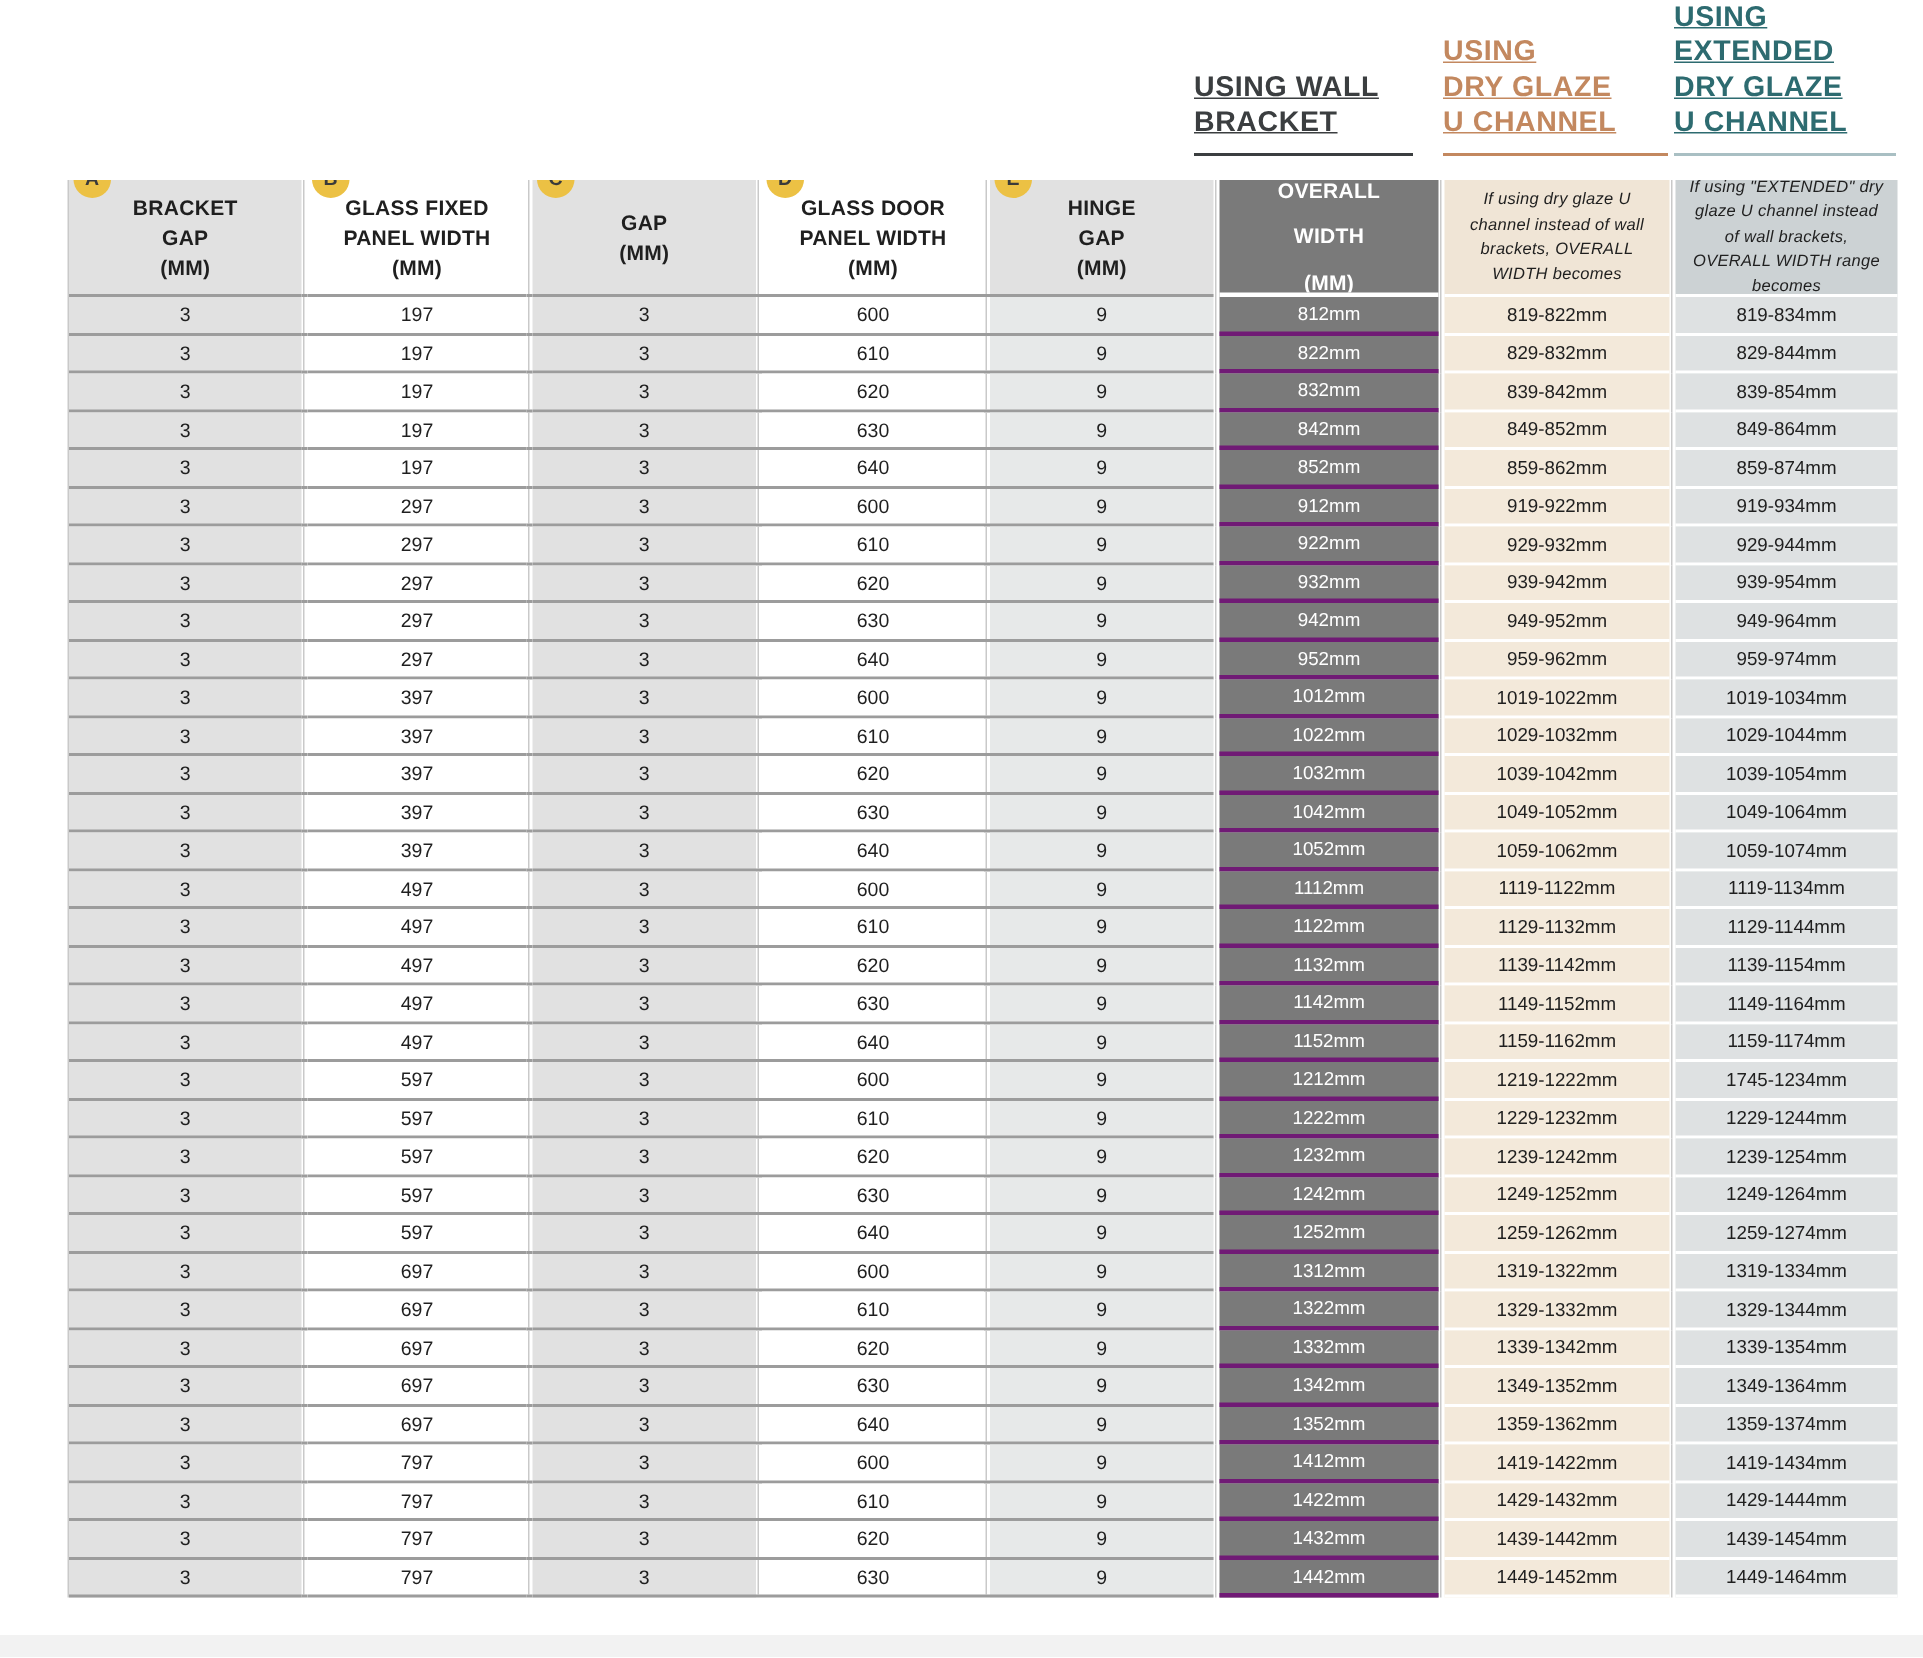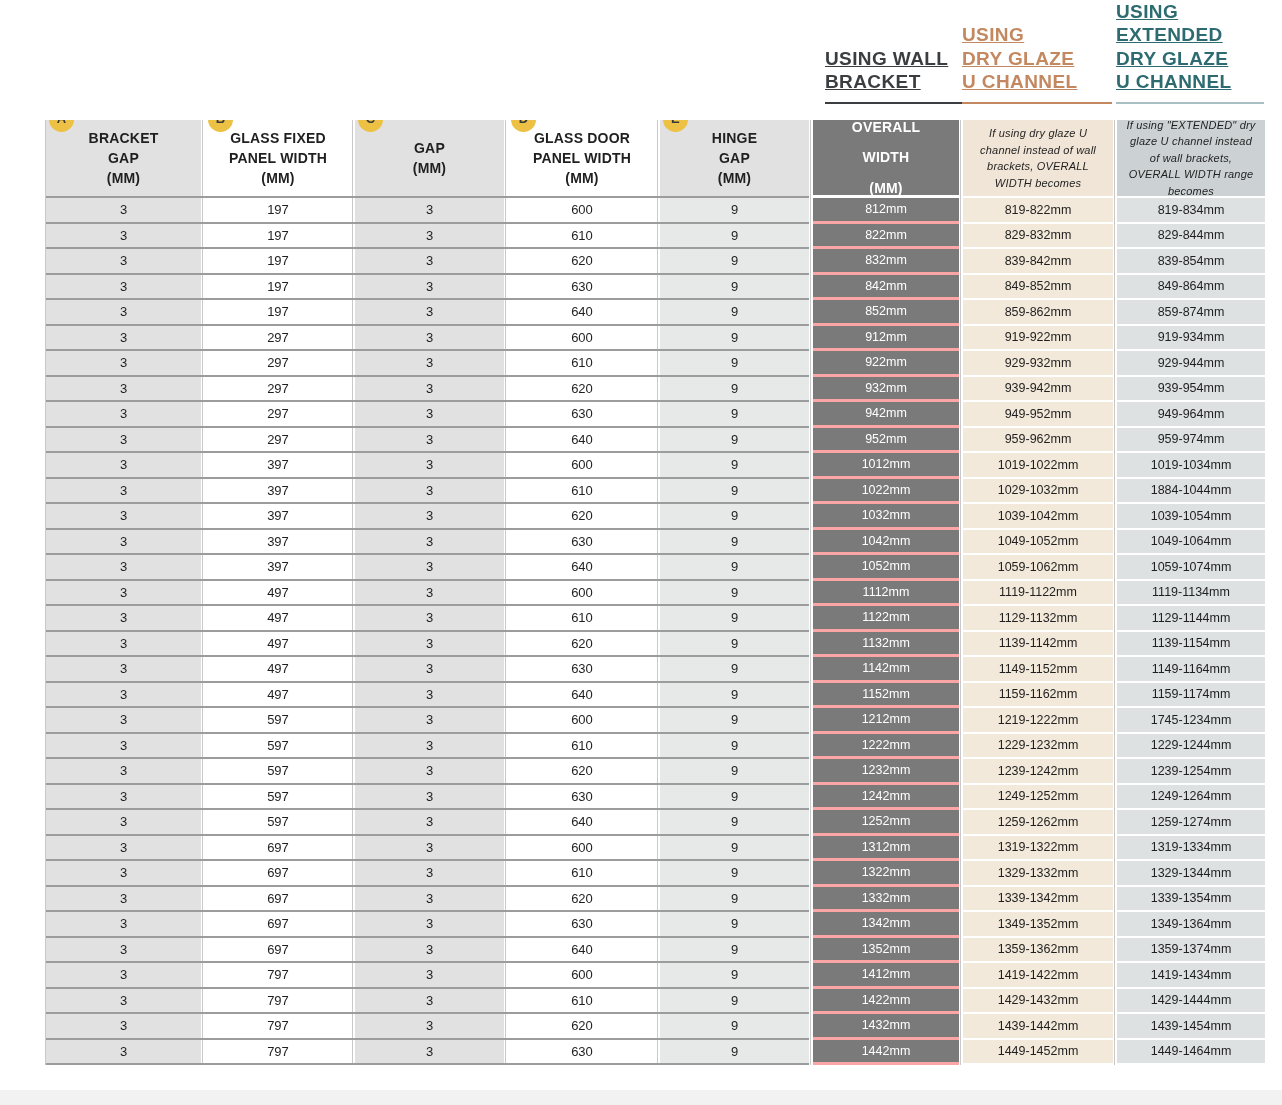--- a/index.html
+++ b/index.html
@@ -7,21 +7,21 @@
     position:relative;width:1282px;height:1105px;background:#ffffff;overflow:hidden;
     font-family:"Liberation Sans", sans-serif;color:var(--text,#1f1f1f);
   }
   
   .headings{position:absolute;left:0;top:0;width:1282px;height:104px;}
   .group-heading{
     position:absolute;bottom:0;font-size:19px;font-weight:700;line-height:1.22;
     letter-spacing:.4px;padding-bottom:9px;text-align:left;text-decoration:underline;
   }
   .group-heading .hl{display:block;}
-  .gh-wall{left:825px;width:146px;color:var(--wall-heading);border-bottom:2px solid var(--wall-heading);margin-top:16px;}
+  .gh-wall{left:796px;width:146px;color:var(--wall-heading);border-bottom:2px solid var(--wall-heading);margin-top:16px;}
   .gh-dry{left:962px;width:150px;color:var(--dry-heading);border-bottom:2px solid var(--dry-heading);}
   .gh-ext{left:1116px;width:148px;color:var(--ext-heading);border-bottom:2px solid var(--ext-underline);}
   
   .spec-table{
     position:absolute;left:45px;top:120px;
     display:grid;
     grid-template-columns:155px 4px 146px 4px 149px 4px 148px 4px 149px 4px 146px 4px 150px 4px 148px;
     grid-template-rows:78px;
     grid-auto-rows:25.5px;
     border-left:1px solid var(--divider);
@@ -42,21 +42,21 @@
   .c-gray{background:var(--gray-cell);}
   .c-white{background:#ffffff;}
   .c-gray2{background:var(--gray-cell-light);}
   .c-dark{background:var(--dark-cell);color:var(--dark-cell-text);gap:10px;}
   .c-cream{background:var(--cream-cell);}
   .c-ext{background:var(--ext-cell);}
   .hdr.c-cream{background:var(--cream-header);}
   .hdr.c-ext{background:var(--ext-header);}
   .hdr.c-dark{border-bottom:3px solid #fff;}
   .body{border-bottom:2px solid var(--row-border);}
-  .body.c-dark{border-bottom:3px solid #fca5a5;font-size:12.5px;}
+  .body.c-dark{border-bottom:3px solid #701a75;font-size:12.5px;}
   .body.c-cream,.body.c-ext{border-bottom:2px solid #fff;font-size:12.5px;}
   
   .gap{
     background-image:linear-gradient(var(--divider),var(--divider));
     background-repeat:no-repeat;background-size:1px 100%;background-position:1px 0;
   }
   .gap-dark{border-bottom:2px solid var(--row-border);}
   
   .badge{
     position:absolute;top:-13px;left:3px;width:25px;height:25px;border-radius:50%;
@@ -306,21 +306,21 @@
       <div class="cell body c-gray">3</div>
       <div class="gap gap-dark"></div>
       <div class="cell body c-white">610</div>
       <div class="gap gap-dark"></div>
       <div class="cell body c-gray2">9</div>
       <div class="gap"></div>
       <div class="cell body c-dark">1022mm</div>
       <div class="gap"></div>
       <div class="cell body c-cream">1029-1032mm</div>
       <div class="gap"></div>
-      <div class="cell body c-ext">1884-1044mm</div>
+      <div class="cell body c-ext">1029-1044mm</div>
       <div class="cell body c-gray">3</div>
       <div class="gap gap-dark"></div>
       <div class="cell body c-white">397</div>
       <div class="gap gap-dark"></div>
       <div class="cell body c-gray">3</div>
       <div class="gap gap-dark"></div>
       <div class="cell body c-white">620</div>
       <div class="gap gap-dark"></div>
       <div class="cell body c-gray2">9</div>
       <div class="gap"></div>

